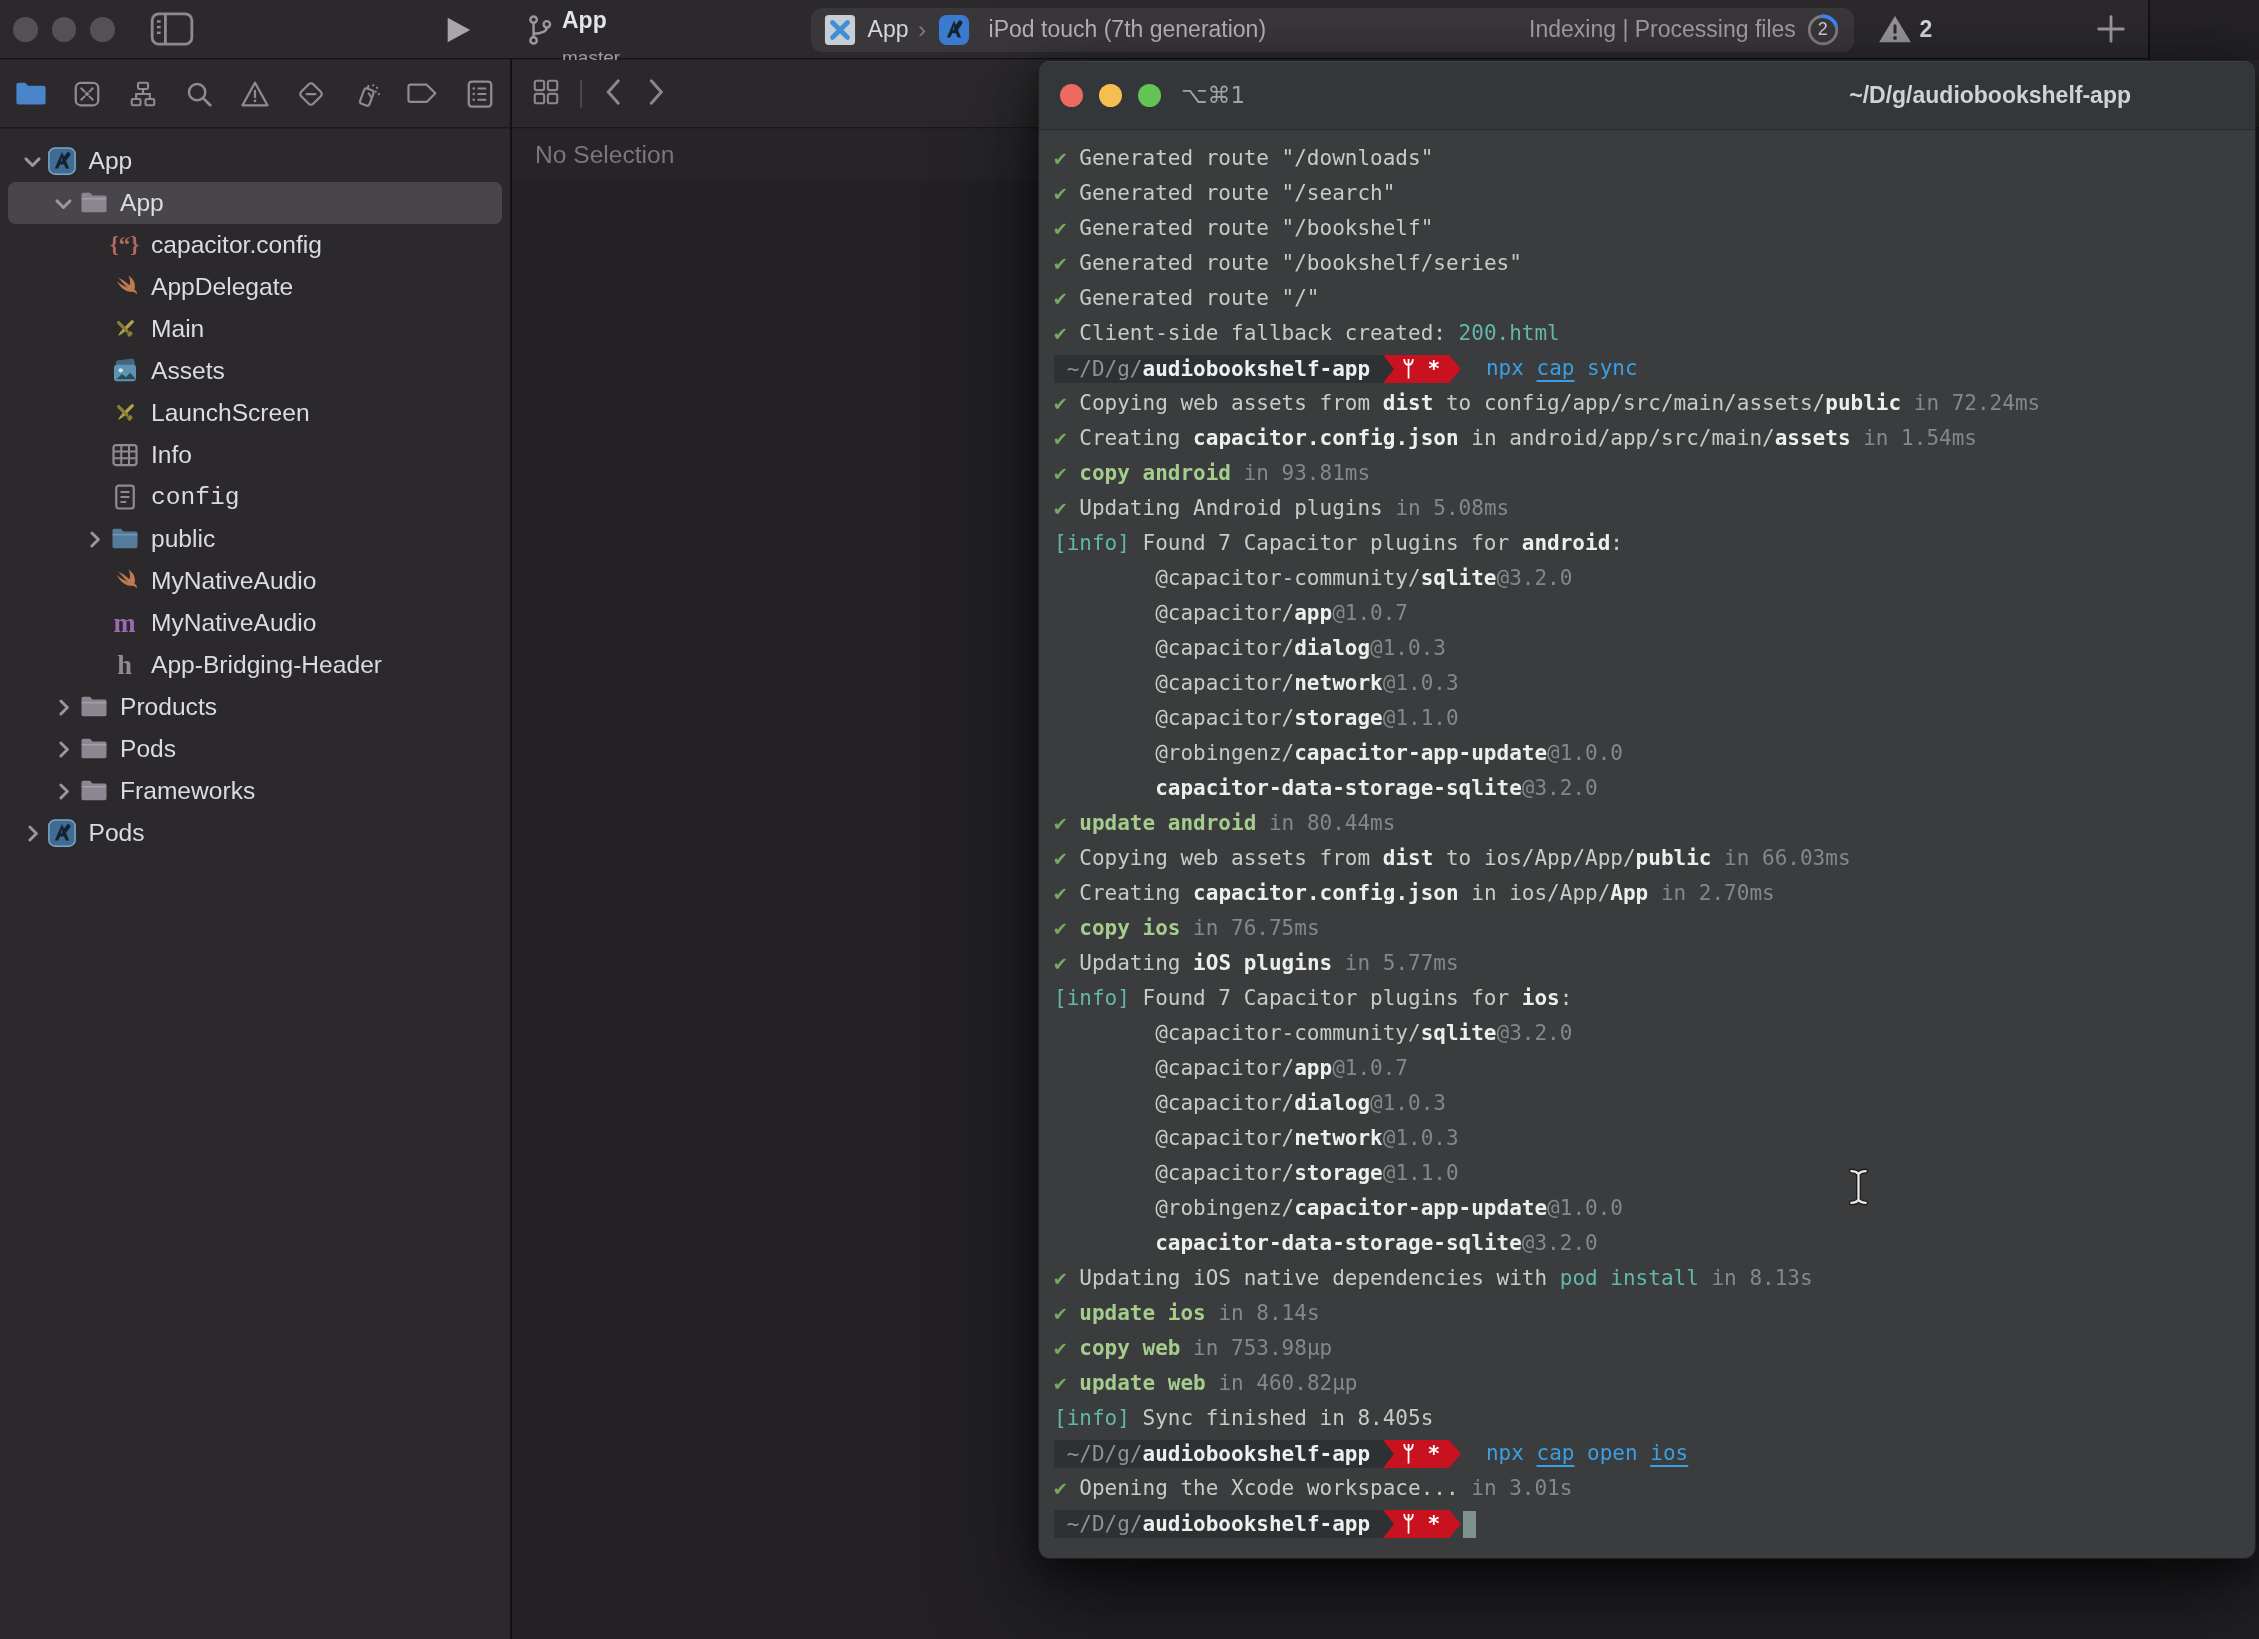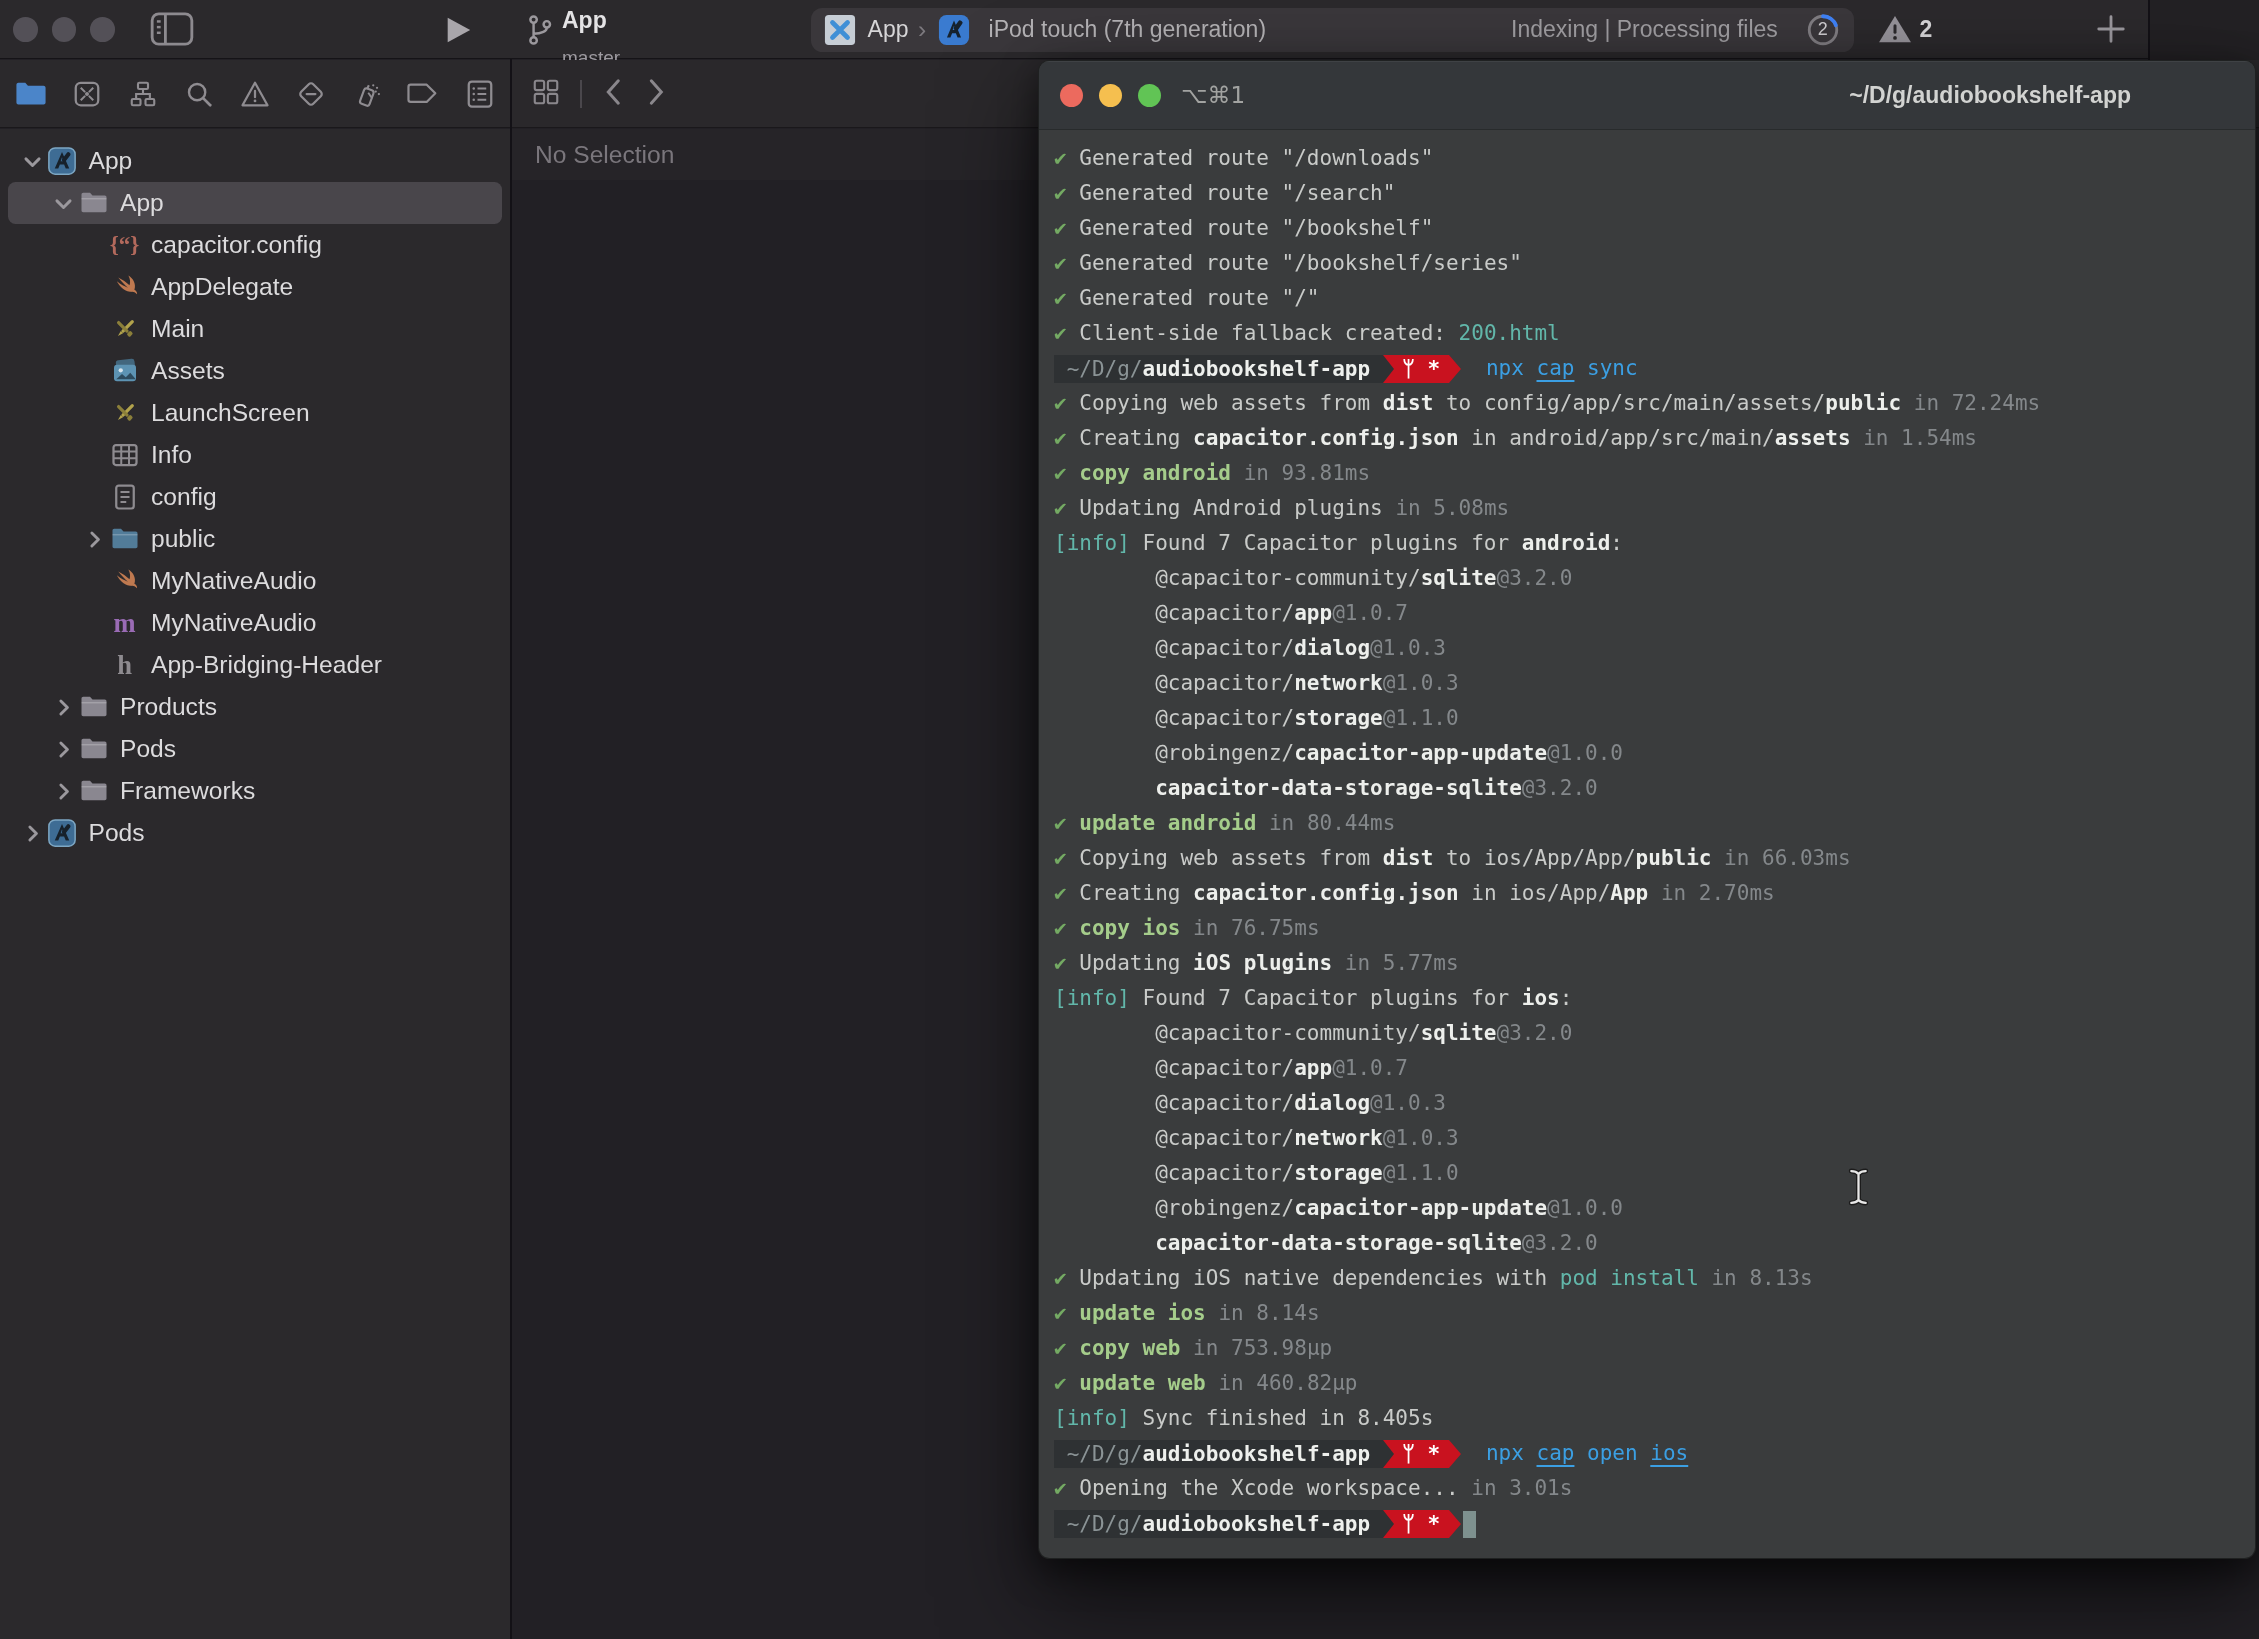--- a/index.html
+++ b/index.html
@@ -18,21 +18,21 @@
   .branch-txt{display:flex;flex-direction:column;line-height:1.1;}
   .branch-proj{color:#e4e3e5;font-size:23px;font-weight:bold;}
   .branch-name{color:#9d9aa0;font-size:19px;margin-top:15px;}
 
   .scheme-pill{position:absolute;left:811px;top:7.6px;width:1043px;height:44px;background:#3a373b;border-radius:11.4px;display:flex;align-items:center;padding:0 13.2px;box-sizing:border-box;}
   .mini-icon{width:32px;height:32px;border-radius:6.6px;flex:0 0 auto;}
   .mini-icon svg{display:block;width:100%;height:100%;}
   .scheme-target{color:#d6d5d7;font-size:23px;margin:0 9.5px 0 11.4px;}
   .scheme-sep{color:#7c797e;font-size:24.6px;margin-right:11.4px;}
   .scheme-device{color:#b4b2b5;font-size:23px;margin-left:19px;}
-  .status-group{margin-left:auto;display:flex;align-items:center;gap:27px;}
+  .status-group{margin-left:auto;display:flex;align-items:center;gap:9px;}
   .status-text{color:#a09ea2;font-size:23px;}
   .ring{position:relative;width:36px;height:36px;}
   .ring svg{position:absolute;inset:0;}
   .ring-count{position:absolute;inset:0;display:flex;align-items:center;justify-content:center;color:#cfcdd0;font-size:18px;}
   .warn-group{position:absolute;left:1878px;top:14px;display:flex;align-items:center;gap:7.6px;}
   .warn-count{color:#d6d5d7;font-size:23px;font-weight:bold;}
   .add-btn{left:2095px;top:13.2px;}
   .tb-rdiv{position:absolute;left:2148px;top:0;width:1.9px;height:1639px;background:#131116;}
   .rcol{position:absolute;left:2150px;top:0;width:110px;height:1639px;background:#232124;}
 
@@ -335,21 +335,21 @@
         <div class="nav-row" style="padding-left: 72px;">
           <span class="chev"></span>
           <span class="ficon">
             <svg viewBox="0 0 24 24">
               <rect x="2.8" y="4" width="18.4" height="16" rx="2" fill="none" stroke="#8e8b90" stroke-width="1.8"></rect>
               <path d="M2.8 9.2h18.4M2.8 14.6h18.4M9 4v16M15.2 4v16" stroke="#8e8b90" stroke-width="1.6"></path>
             </svg>
           </span>
           <span class="flabel">Info</span>
         </div>
-        <div class="nav-row" style="padding-left: 72px;">
+        <div class="nav-row" style="padding-left: 72px; font-family: Liberation Mono, monospace;">
           <span class="chev"></span>
           <span class="ficon">
             <svg viewBox="0 0 24 24">
               <rect x="5" y="2.8" width="14" height="18.4" rx="2" fill="none" stroke="#8e8b90" stroke-width="1.8"></rect>
               <path d="M8.4 8h7.2M8.4 12h7.2M8.4 16h4.6" stroke="#8e8b90" stroke-width="1.6"></path>
             </svg>
           </span>
           <span class="flabel">config</span>
         </div>
         <div class="nav-row" style="padding-left: 72px;">

